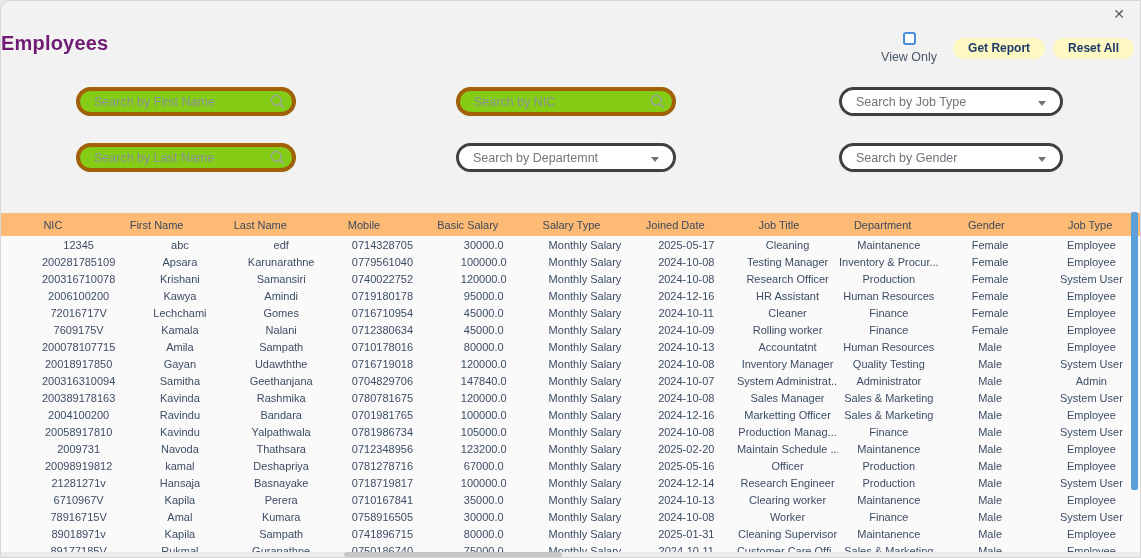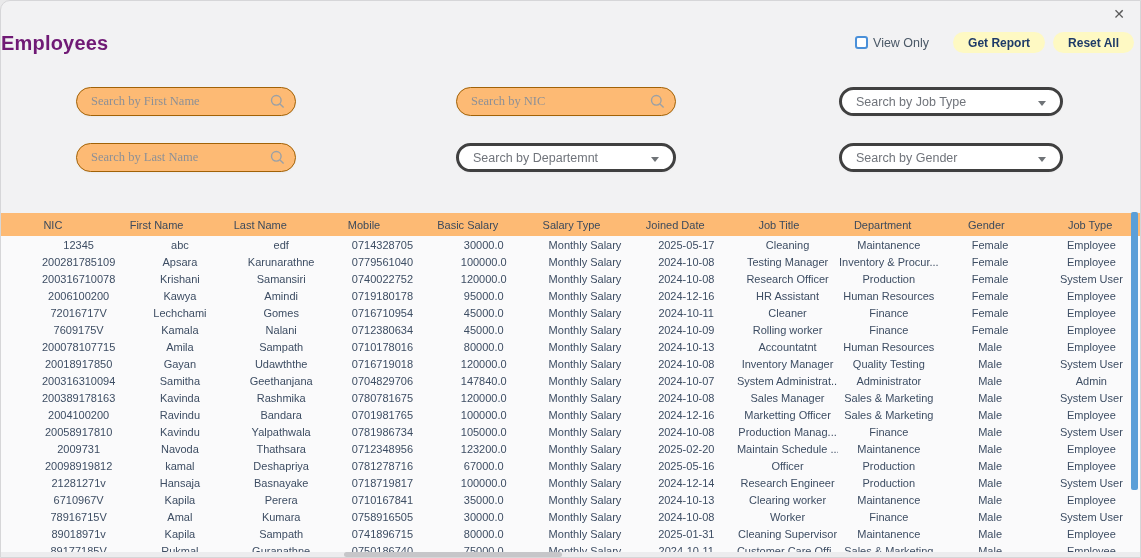--- a/index.html
+++ b/index.html
@@ -32,21 +32,21 @@
     font-size: 20px; font-weight: bold; color: #701a75;
     letter-spacing: .2px;
   }
   
   .controls {
     position: absolute; top: 31px; right: 6px;
     display: flex; align-items: center; gap: 8px;
   }
   .viewonly {
     display: flex; align-items: center; gap: 5px;
-    margin-right: 16px; cursor: pointer;
+    margin-right: 8px; cursor: pointer; flex-direction: column;
   }
   .checkbox {
     width: 13px; height: 13px;
     border: 2px solid #4a90d9; border-radius: 3px;
     background: #ffffff;
   }
   .viewonly-label { font-size: 12.5px; color: #4a5866; }
   .pill-btn {
     border: none; cursor: pointer;
     background: #fef9c3; color: #1e3a68;
@@ -54,24 +54,24 @@
     font-size: 12px; font-weight: bold;
     height: 21px; padding: 0 15px;
     border-radius: 11px;
   }
   
   .filter {
     position: absolute; height: 29px;
   }
   .filter input {
     width: 100%; height: 29px;
-    border: 1px solid #a16207; border-radius: 15px;
-    background: #fdba74;
+    border: 4px solid #a16207; border-radius: 15px;
+    background: #84cc16;
     padding: 0 34px 0 14px;
-    font-family: Liberation Serif, serif;
+    font-family: Liberation Sans, sans-serif;
     font-size: 12.5px; color: #4a4a4a;
     outline: none;
     box-shadow: 0 1px 2px rgba(0,0,0,0.03);
   }
   .filter input::placeholder { color: #8d9096; opacity: 1; }
   .filter .mag {
     position: absolute; right: 11px; top: 7px; pointer-events: none;
   }
   .dropdown {
     position: absolute; height: 29px;

